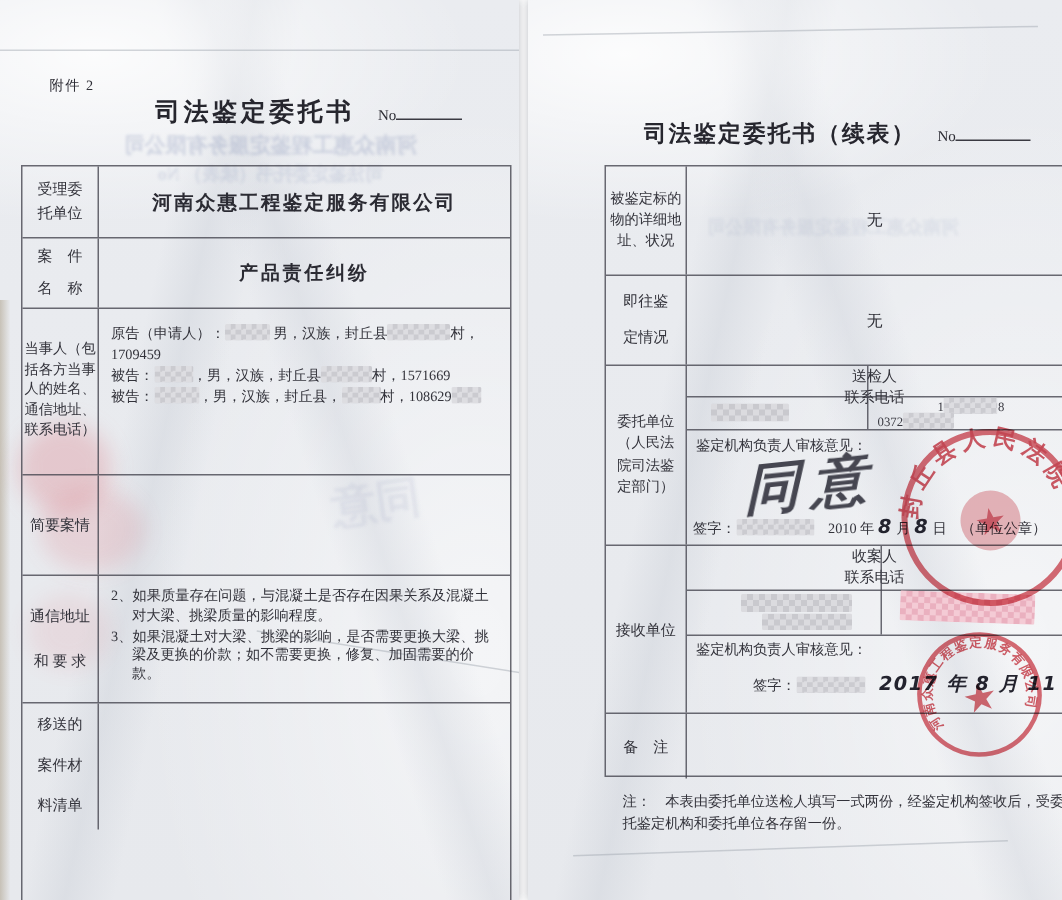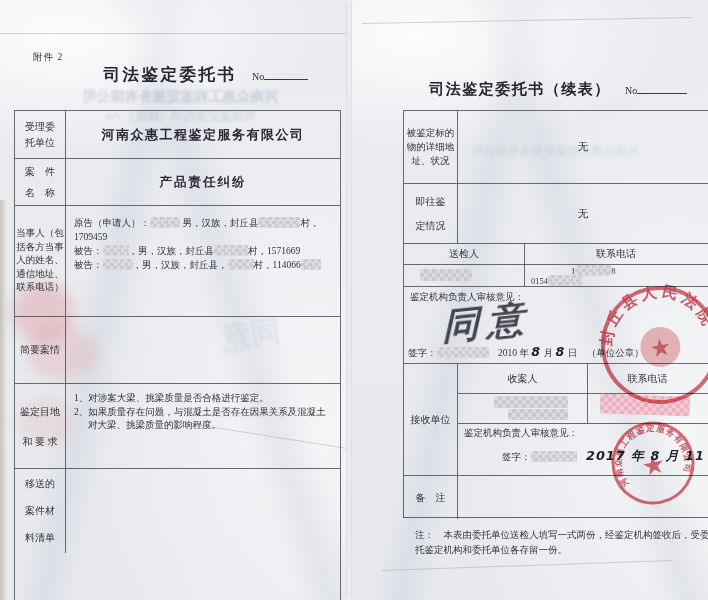--- a/index.html
+++ b/index.html
@@ -49,21 +49,21 @@
     background:conic-gradient(#c9c9ce 25%, #dbdbdf 0 50%, #c9c9ce 0 75%, #dbdbdf 0) 0 0/8px 8px;}
   .redact-block.pink{background:conic-gradient(#eab0bf 25%, #f4cbd5 0 50%, #eab0bf 0 75%, #f4cbd5 0) 0 0/8px 8px;}
 
   .hand-inline{font-family:"DejaVu Sans",sans-serif;font-style:italic;font-weight:bold;
     font-size:1.35em;color:#23232e;letter-spacing:1px;}
   .hand-big{position:absolute;font-family:"DejaVu Sans",sans-serif;font-style:italic;font-weight:bold;
     font-size:37px;color:#2a2a36;letter-spacing:8px;transform:rotate(-6deg) skewX(-5deg);
     opacity:.85;filter:blur(.3px);}
 
   .sub-hdr{position:absolute;left:0;right:0;top:0;display:flex;font-size:10px;color:#33333b;
-    border-bottom:1px solid rgba(70,70,80,.8);align-items:center;}
+    border-bottom:1px solid rgba(70,70,80,.8);align-items:center;flex-direction:column;}
   .sub-hdr .c1{text-align:center;}
   .sub-hdr .c2{flex:1;text-align:center;}
   .vline{position:absolute;top:0;border-left:1px solid rgba(70,70,80,.8);}
   .hline{position:absolute;left:0;right:0;border-bottom:1px solid rgba(70,70,80,.8);}
   .small-text{position:absolute;font-size:9.5px;color:#33333b;}
   .seg-line{position:absolute;font-size:9.5px;color:#33333b;white-space:nowrap;}
   .phone-seg{position:absolute;font-size:8.5px;color:#3a3a42;white-space:nowrap;}
 
   .bleed{position:absolute;transform:scaleX(-1);text-align:center;font-weight:bold;
     filter:blur(1.2px);pointer-events:none;white-space:nowrap;}
@@ -117,38 +117,38 @@
     <div class="trow" style="height:111px;">
       <div class="tlabel" style="width:51px;font-size:9.5px;line-height:13.5px;">当事人（包
 括各方当事
 人的姓名、
 通信地址、
 联系电话）</div>
       <div class="tval">
         <div class="party-lines">
           <div><span>原告（申请人）：</span><span class="redact" style="width: 30px;"></span><span> 男，汉族，封丘县</span><span class="redact" style="width: 42px;"></span><span>村，1709459</span></div>
           <div><span>被告：</span><span class="redact" style="width: 26px;"></span><span>，男，汉族，封丘县</span><span class="redact" style="width: 34px;"></span><span>村，1571669</span></div>
-          <div><span>被告：</span><span class="redact" style="width: 30px;"></span><span>，男，汉族，封丘县，</span><span class="redact" style="width: 26px;"></span><span>村，114066</span><span class="redact" style="width: 20px;"></span></div>
+          <div><span>被告：</span><span class="redact" style="width: 30px;"></span><span>，男，汉族，封丘县，</span><span class="redact" style="width: 26px;"></span><span>村，108629</span><span class="redact" style="width: 20px;"></span></div>
         </div>
       </div>
     </div>
 
     <div class="trow" style="height:67px;">
       <div class="tlabel" style="width:51px;">简要案情</div>
       <div class="tval"></div>
     </div>
 
     <div class="trow" style="height:85px;">
-      <div class="tlabel" style="width:51px;line-height:15px;">鉴定目地
+      <div class="tlabel" style="width:51px;line-height:15px;">通信地址
 
 和 要 求</div>
       <div class="tval">
         <div class="purpose-list">
-          <div>1、对涉案大梁、挑梁质量是否合格进行鉴定。</div>
           <div>2、如果质量存在问题，与混凝土是否存在因果关系及混凝土对大梁、挑梁质量的影响程度。</div>
+          <div>3、如果混凝土对大梁、挑梁的影响，是否需要更换大梁、挑梁及更换的价款；如不需要更换，修复、加固需要的价款。</div>
         </div>
       </div>
     </div>
 
     <div class="trow last" style="height:84px;">
       <div class="tlabel" style="width:51px;line-height:13.5px;">移送的
 
 案件材
 
 料清单</div>
@@ -183,30 +183,34 @@
     <div class="trow" style="height:60px;">
       <div class="tlabel" style="width:54px;line-height:12px;">即往鉴
 
 定情况</div>
       <div class="tval">
         <div class="center-val" style="font-size:10.5px;font-weight:normal;">无</div>
       </div>
     </div>
 
     <div class="trow" style="height:120px;">
+      <div class="tlabel" style="width:54px;font-size:9.5px;line-height:14.5px;">委托单位
+（人民法
+院司法鉴
+定部门）</div>
       <div class="tval">
         <div class="sub-hdr" style="height:20px;">
           <span class="c1" style="width:120px;">送检人</span>
           <span class="c2">联系电话</span>
         </div>
         <div class="vline" style="left:120px;height:42px;"></div>
         <div class="hline" style="top:42px;"></div>
         <div class="redact-block" style="left:16px;top:25px;width:52px;height:12px;"></div>
         <div class="phone-seg" style="left:127px;top:21px;margin-left:40px;"><span>1</span><span class="redact" style="width: 36px;"></span><span>8</span></div>
-        <div class="phone-seg" style="left:127px;top:31px;"><span>0154</span><span class="redact" style="width: 34px;"></span></div>
+        <div class="phone-seg" style="left:127px;top:31px;"><span>0372</span><span class="redact" style="width: 34px;"></span></div>
         <div class="small-text" style="left:6px;top:47px;">鉴定机构负责人审核意见：</div>
         <div class="hand-big" style="left:38px;top:54px;">同意</div>
         <div class="seg-line" style="left:4px;top:100px;"><span>签字：</span><span class="redact" style="width: 52px;"></span><span>　2010 年 </span><span class="hand-inline">8</span><span> 月 </span><span class="hand-inline">8</span><span> 日　（单位公章）</span></div>
       </div>
     </div>
 
     <div class="trow" style="height:112px;">
       <div class="tlabel" style="width:54px;">接收单位</div>
       <div class="tval">
         <div class="sub-hdr" style="height:29px;">

